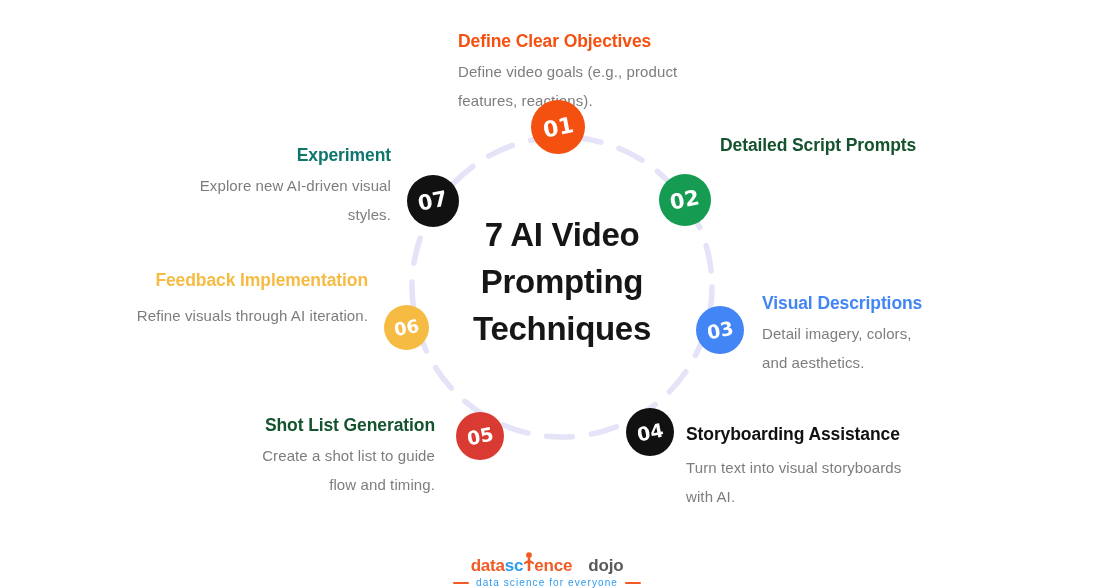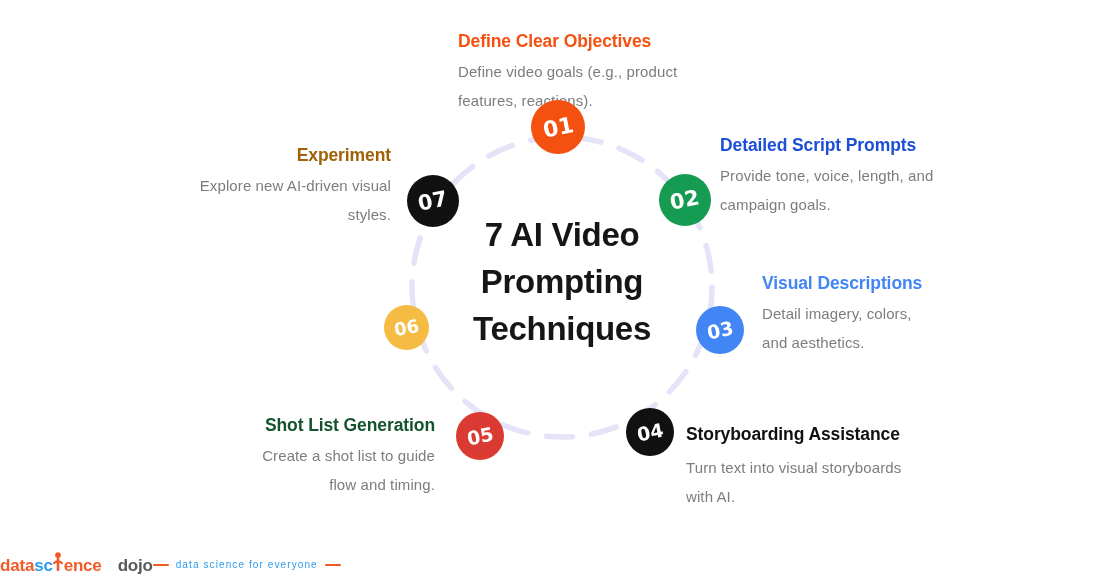--- a/index.html
+++ b/index.html
@@ -58,21 +58,21 @@
   .badge-2{left:659px;top:174px;}
   .badge-3{left:696px;top:306px;}
   .badge-4{left:626px;top:408px;}
   .badge-5{left:456px;top:412px;}
   .badge-6{left:384px;top:305px;}
   .badge-7{left:407px;top:175px;}
 
   
   .footer{
     position:absolute;left:0;right:0;top:552px;
-    display:flex;flex-direction:row;align-items:center;
+    display:flex;flex-direction:column;align-items:center;
   }
   .logo-line{
     display:flex;align-items:flex-end;
     font-size:17px;font-weight:700;letter-spacing:-0.2px;
     line-height:19px;
   }
   .logo-orange{color:#F15A24;}
   .logo-blue{color:#2D9BF0;}
   .logo-gray{color:#58595B;padding-left:16px;}
   .person{display:inline-block;margin:0 0.5px;}
@@ -99,29 +99,28 @@
 
   <section class="step step-1 align-left">
     <h3 style="color: rgb(244, 80, 15);">Define Clear Objectives</h3>
     <p>Define video goals (e.g., product features, reactions).</p>
   </section>
   <div class="badge b-lg badge-1" style="background-color: rgb(244, 80, 15);">
     <span>01</span>
   </div>
 
   <section class="step step-2 align-left">
-    <h3 style="color: #1d4ed8;">Detailed Script Prompts</h3>
-    <p>Provide tone, voice, length, and campaign goals.</p>
+    <h3 style="color: #14532d;">Detailed Script Prompts</h3>
   </section>
   <div class="badge b-md badge-2" style="background-color: rgb(22, 155, 82);">
     <span>02</span>
   </div>
 
   <section class="step step-3 align-left">
-    <h3 style="color: rgb(66, 133, 244);">Visual Descriptions</h3>
+    <h3 style="color: rgb(66, 133, 244); margin-top: 20px;">Visual Descriptions</h3>
     <p>Detail imagery, colors, and aesthetics.</p>
   </section>
   <div class="badge b-sm badge-3" style="background-color: rgb(66, 133, 244);">
     <span>03</span>
   </div>
 
   <section class="step step-4 align-left">
     <h3 style="color: rgb(17, 17, 17);">Storyboarding Assistance</h3>
     <p>Turn text into visual storyboards with AI.</p>
   </section>
@@ -130,26 +129,30 @@
   </div>
 
   <section class="step step-5 align-right">
     <h3 style="color: #14532d;">Shot List Generation</h3>
     <p>Create a shot list to guide flow and timing.</p>
   </section>
   <div class="badge b-sm badge-5" style="background-color: rgb(217, 59, 50);">
     <span>05</span>
   </div>
 
+  <section class="step step-6 align-right">
+    <h3 style="color: rgb(246, 187, 67);">Feedback Implementation</h3>
+    <p>Refine visuals through AI iteration.</p>
+  </section>
   <div class="badge b-xs badge-6" style="background-color: rgb(246, 187, 67);">
     <span>06</span>
   </div>
 
   <section class="step step-7 align-right">
-    <h3 style="color: #a16207;">Experiment</h3>
+    <h3 style="color: #0f766e;">Experiment</h3>
     <p>Explore new AI-driven visual styles.</p>
   </section>
   <div class="badge b-md badge-7" style="background-color: rgb(17, 17, 17);">
     <span>07</span>
   </div>
 
   <div class="footer">
     <div class="logo-line">
       <span class="logo-orange">data</span>
         <span class="logo-blue">sc</span>

